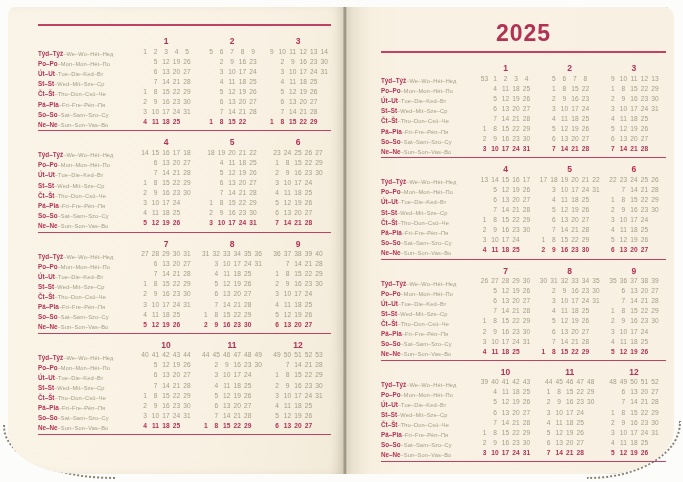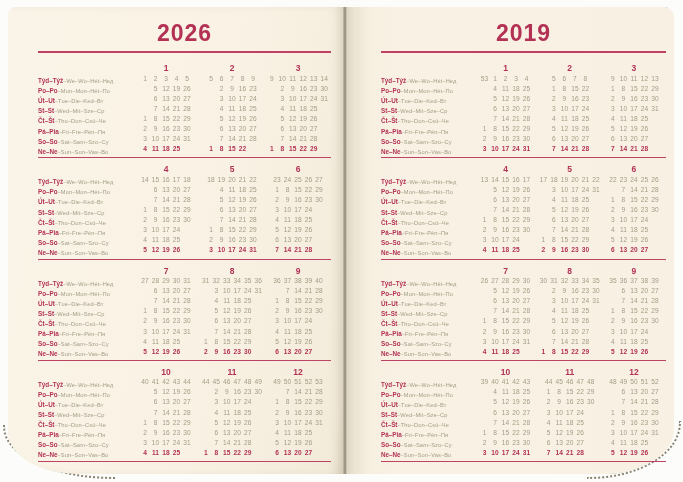--- a/index.html
+++ b/index.html
@@ -71,21 +71,20 @@
 </style>
 </head>
 <body>
 
 <div class="scene">
   <div class="stitch stitch-bl"></div>
   <div class="stitch stitch-br"></div>
 
   <section class="page page-left">
     <div class="page-inner">
-      <h1 class="year">2026</h1>
       <div class="rule title-rule"></div>
       <div class="quarters">
           <div class="quarter">
             <div class="row head">
               <div class="lbl"></div>
               <div class="mz">
                 <span class="mnum">1</span>
               </div>
               <div class="mz">
                 <span class="mnum">2</span>
@@ -934,21 +933,21 @@
             <div class="rule q-rule"></div>
           </div>
         </div>
     </div>
   </section>
 
   <div class="spine"></div>
 
   <section class="page page-right">
     <div class="page-inner">
-      <h1 class="year">2019</h1>
+      <h1 class="year">2025</h1>
       <div class="rule title-rule"></div>
       <div class="quarters">
           <div class="quarter">
             <div class="row head">
               <div class="lbl"></div>
               <div class="mz">
                 <span class="mnum">1</span>
               </div>
               <div class="mz">
                 <span class="mnum">2</span>

